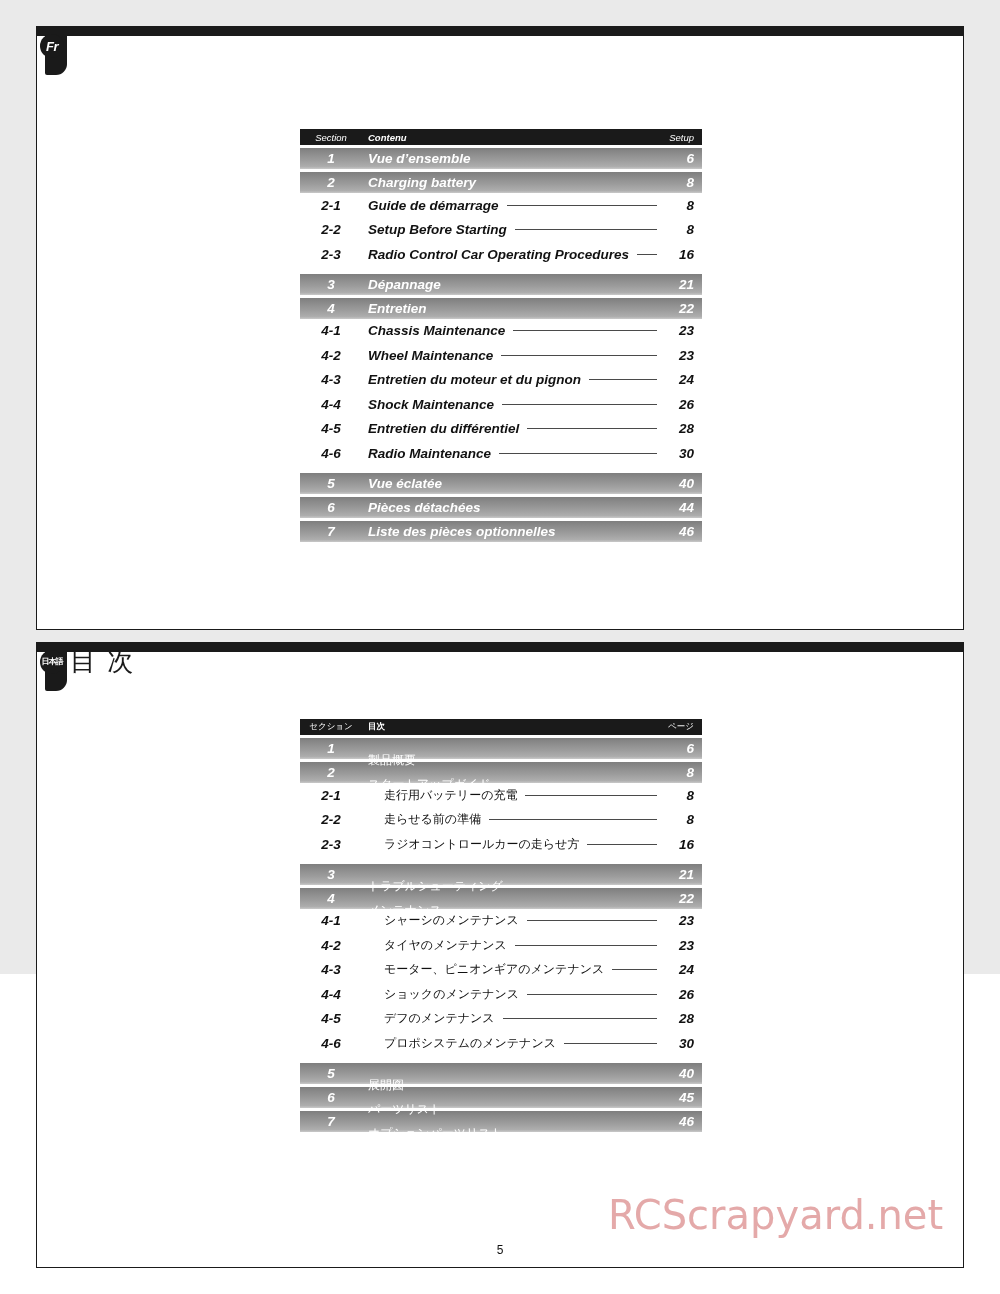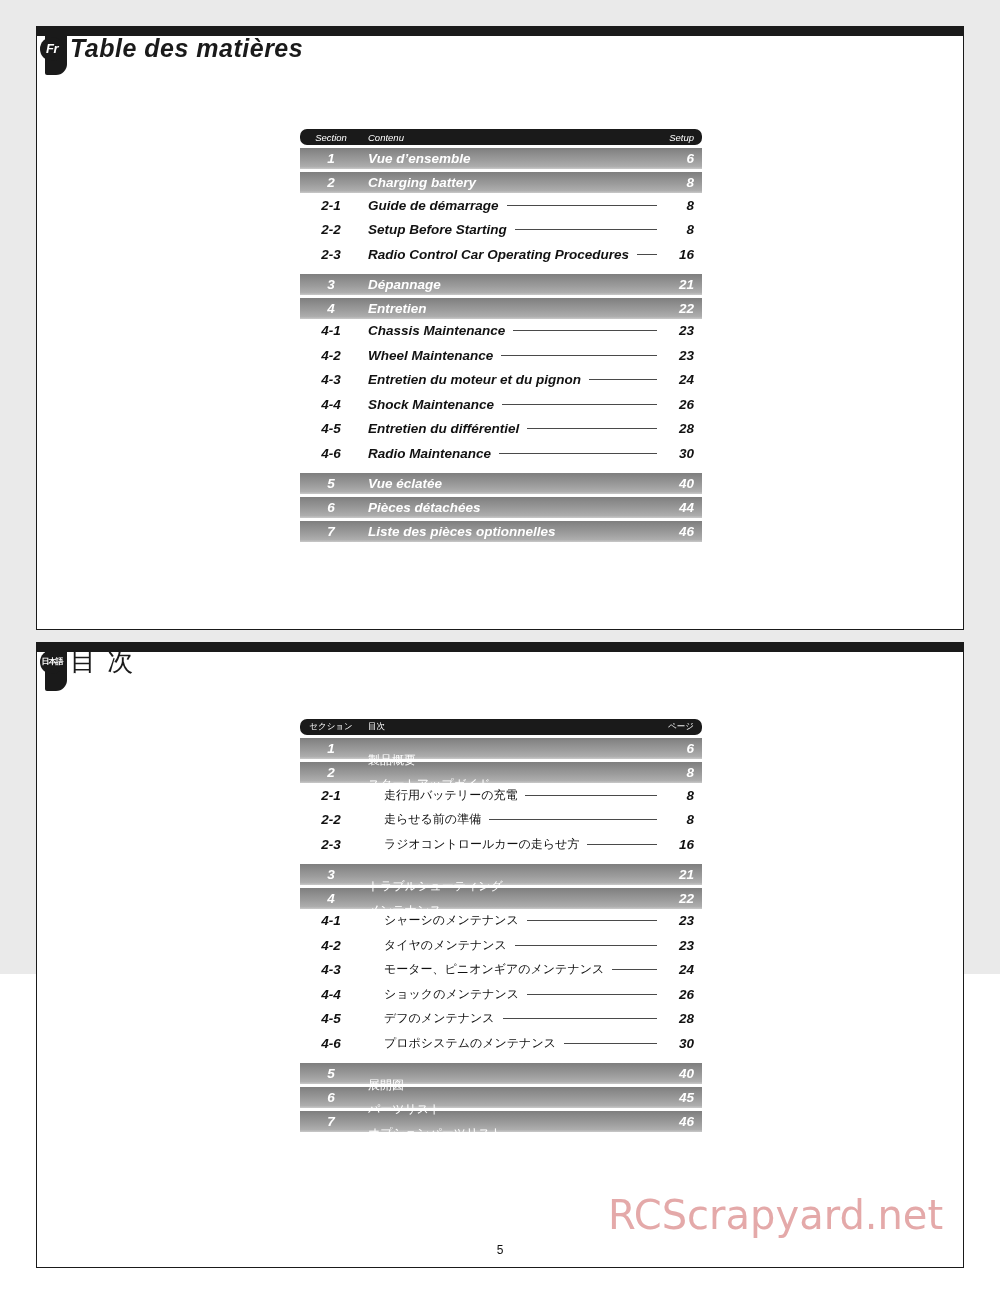--- a/index.html
+++ b/index.html
@@ -114,25 +114,24 @@
     width: 100%;
   }
 
   
   .toc-head {
     background: #1a1a1a;
     height: 16px;
     color: #ffffff;
     font-style: italic;
     font-size: 9.5px;
-    border-radius: 7px;
   }
   .toc-head.jp { font-style: normal; font-size: 8.5px; }
   .toc-head .c-sec { width: 62px; text-align: center; }
-  .toc-head .c-name { flex: 1; text-align: left; padding-left: 6px; }
+  .toc-head .c-name { flex: 1; text-align: left; padding-left: 6px; font-weight: bold; }
   .toc-head .c-page { width: 52px; text-align: right; padding-right: 8px; }
 
   
   .toc-major {
     height: 21px;
     margin-top: 3px;
     background: linear-gradient(to bottom,
         #7e7e7e 0%, #8a8a8a 22%, #9c9c9c 58%, #adadad 88%, #c9c9c9 100%);
     color: #ffffff;
     font-weight: bold;
@@ -201,21 +200,20 @@
 
 <div class="sheet">
 
   <div class="page" id="page-fr">
     <div class="topbar"></div>
     <div class="tab-mark"></div>
   </div>
 
   <div class="heading" id="heading-fr">
     <div class="lang-badge">Fr</div>
-    <div class="heading-title">Table des matières</div>
   </div>
 
   <div class="toc" id="toc-fr">
     <div class="toc-row toc-head">
       <div class="c-sec">Section</div>
       <div class="c-name">Contenu</div>
       <div class="c-page">Setup</div>
     </div>
     <div id="toc-fr-body">
         <div class="toc-row toc-major">

